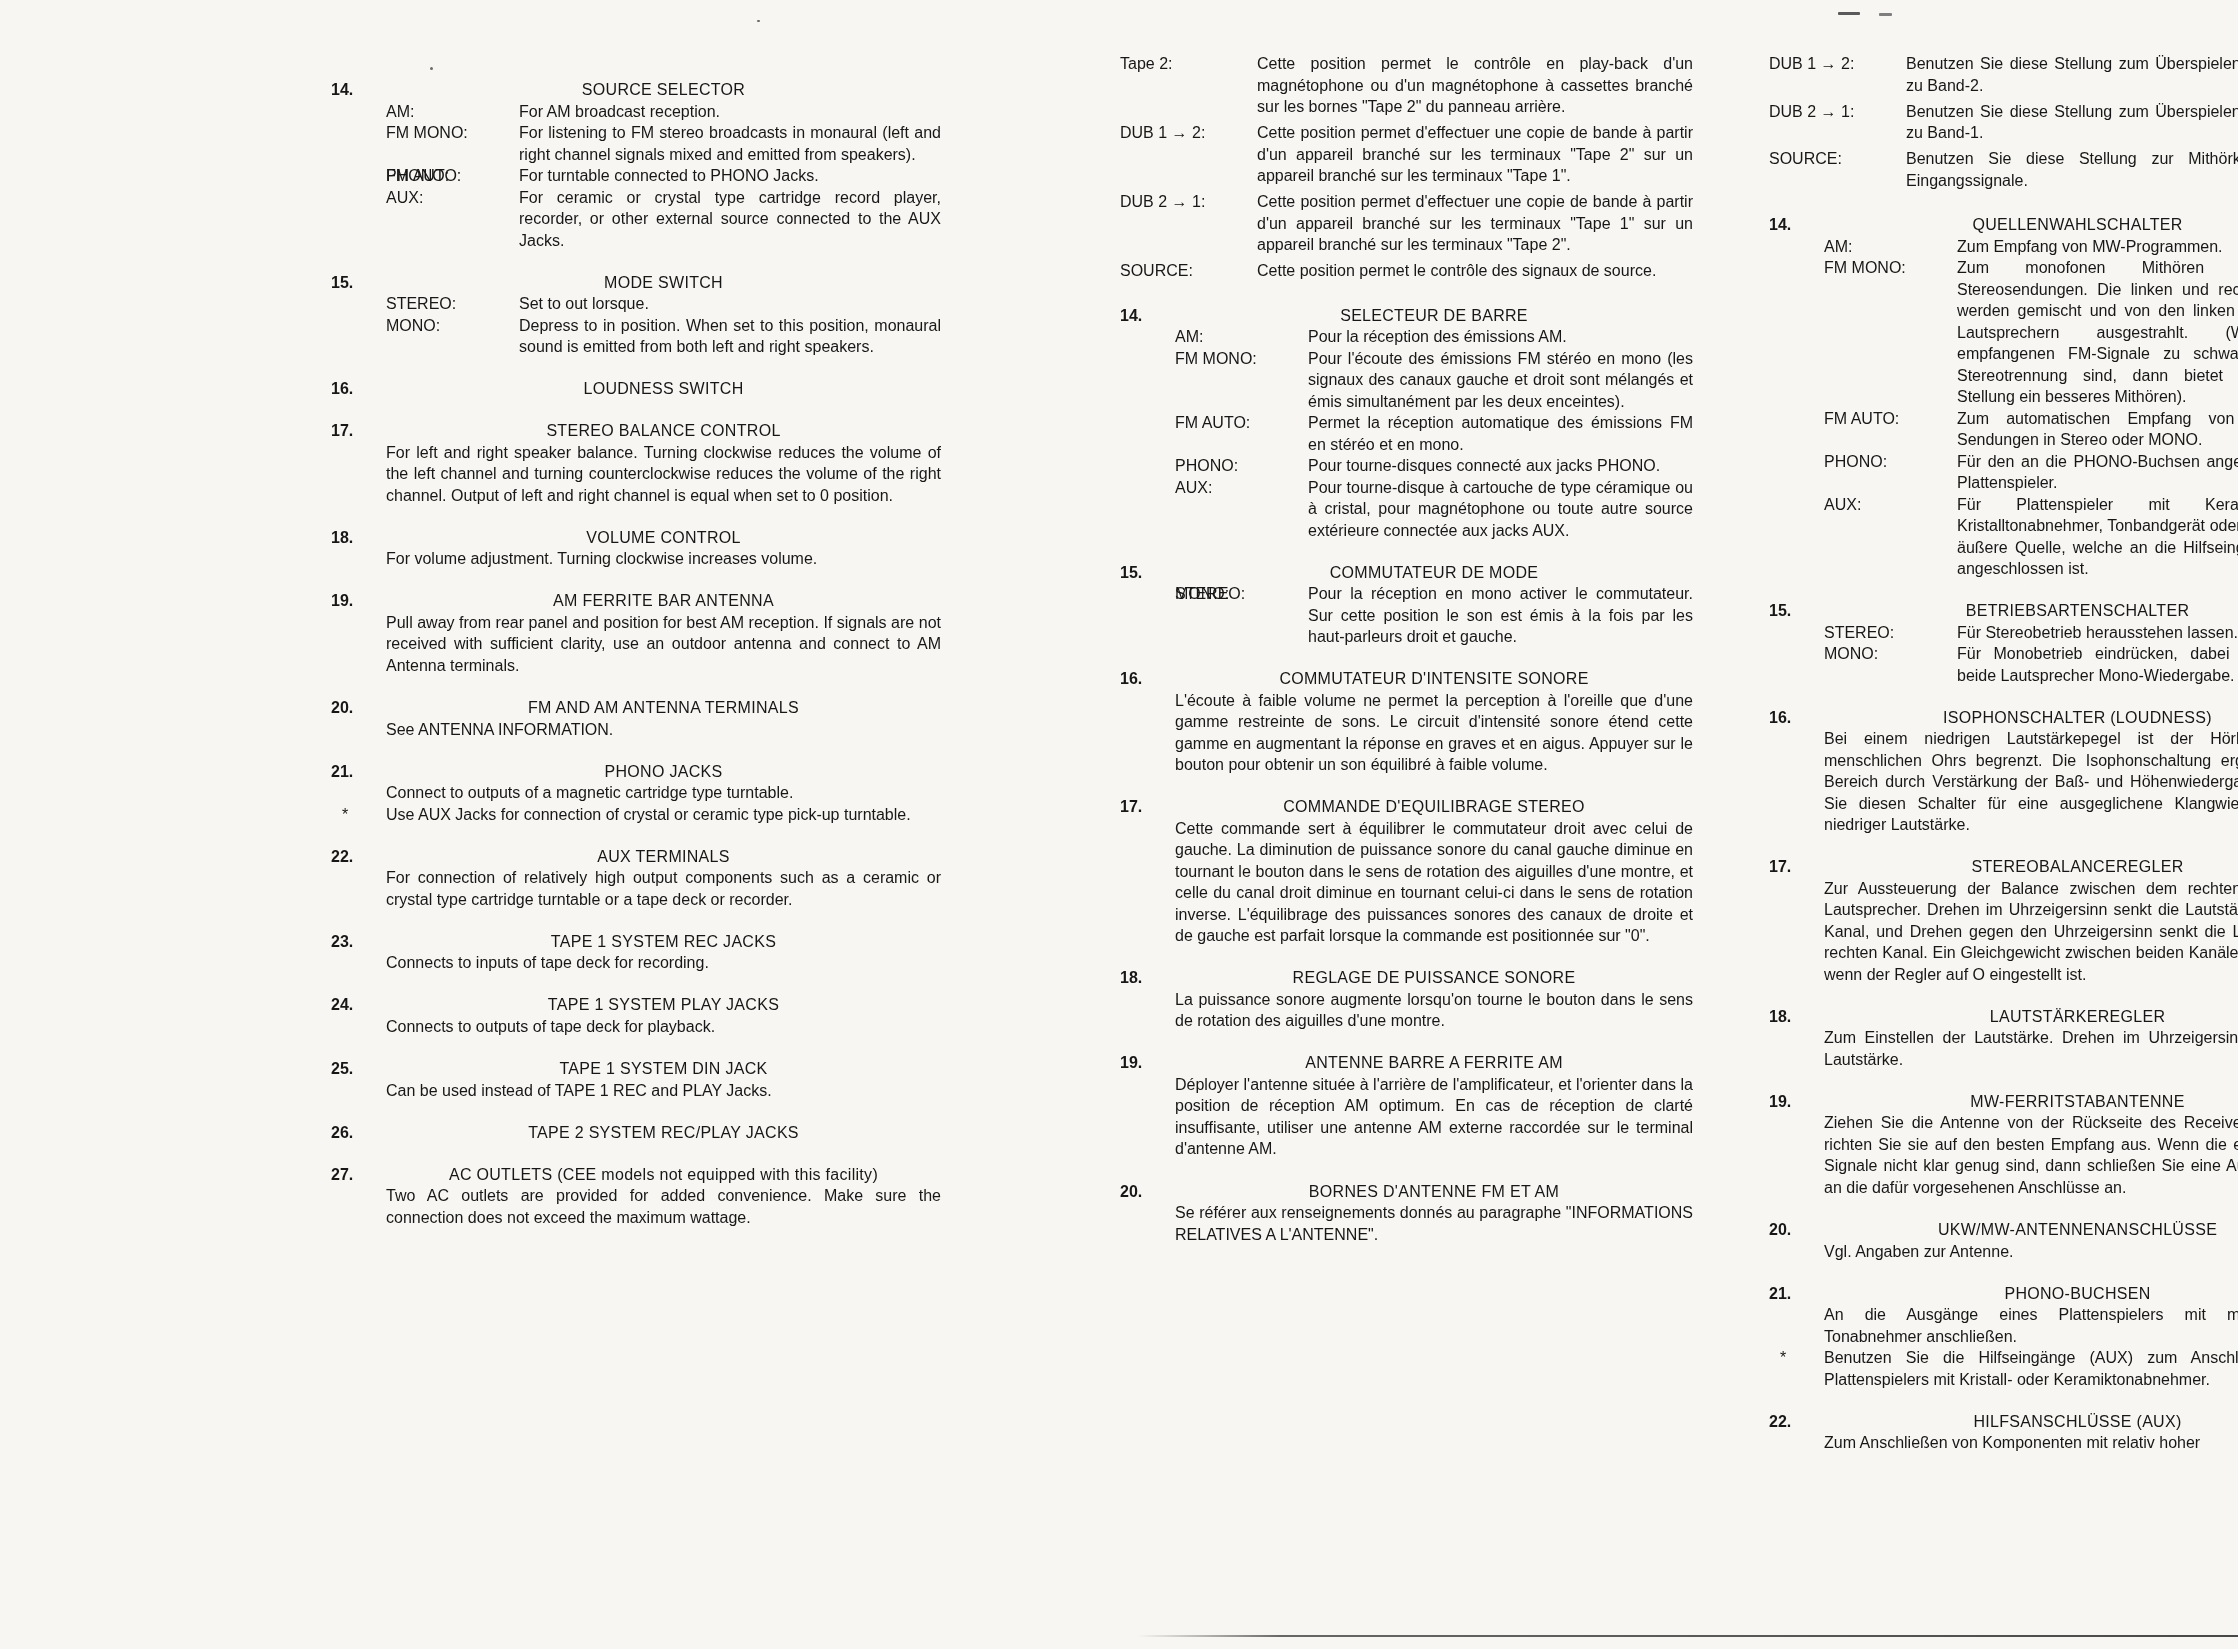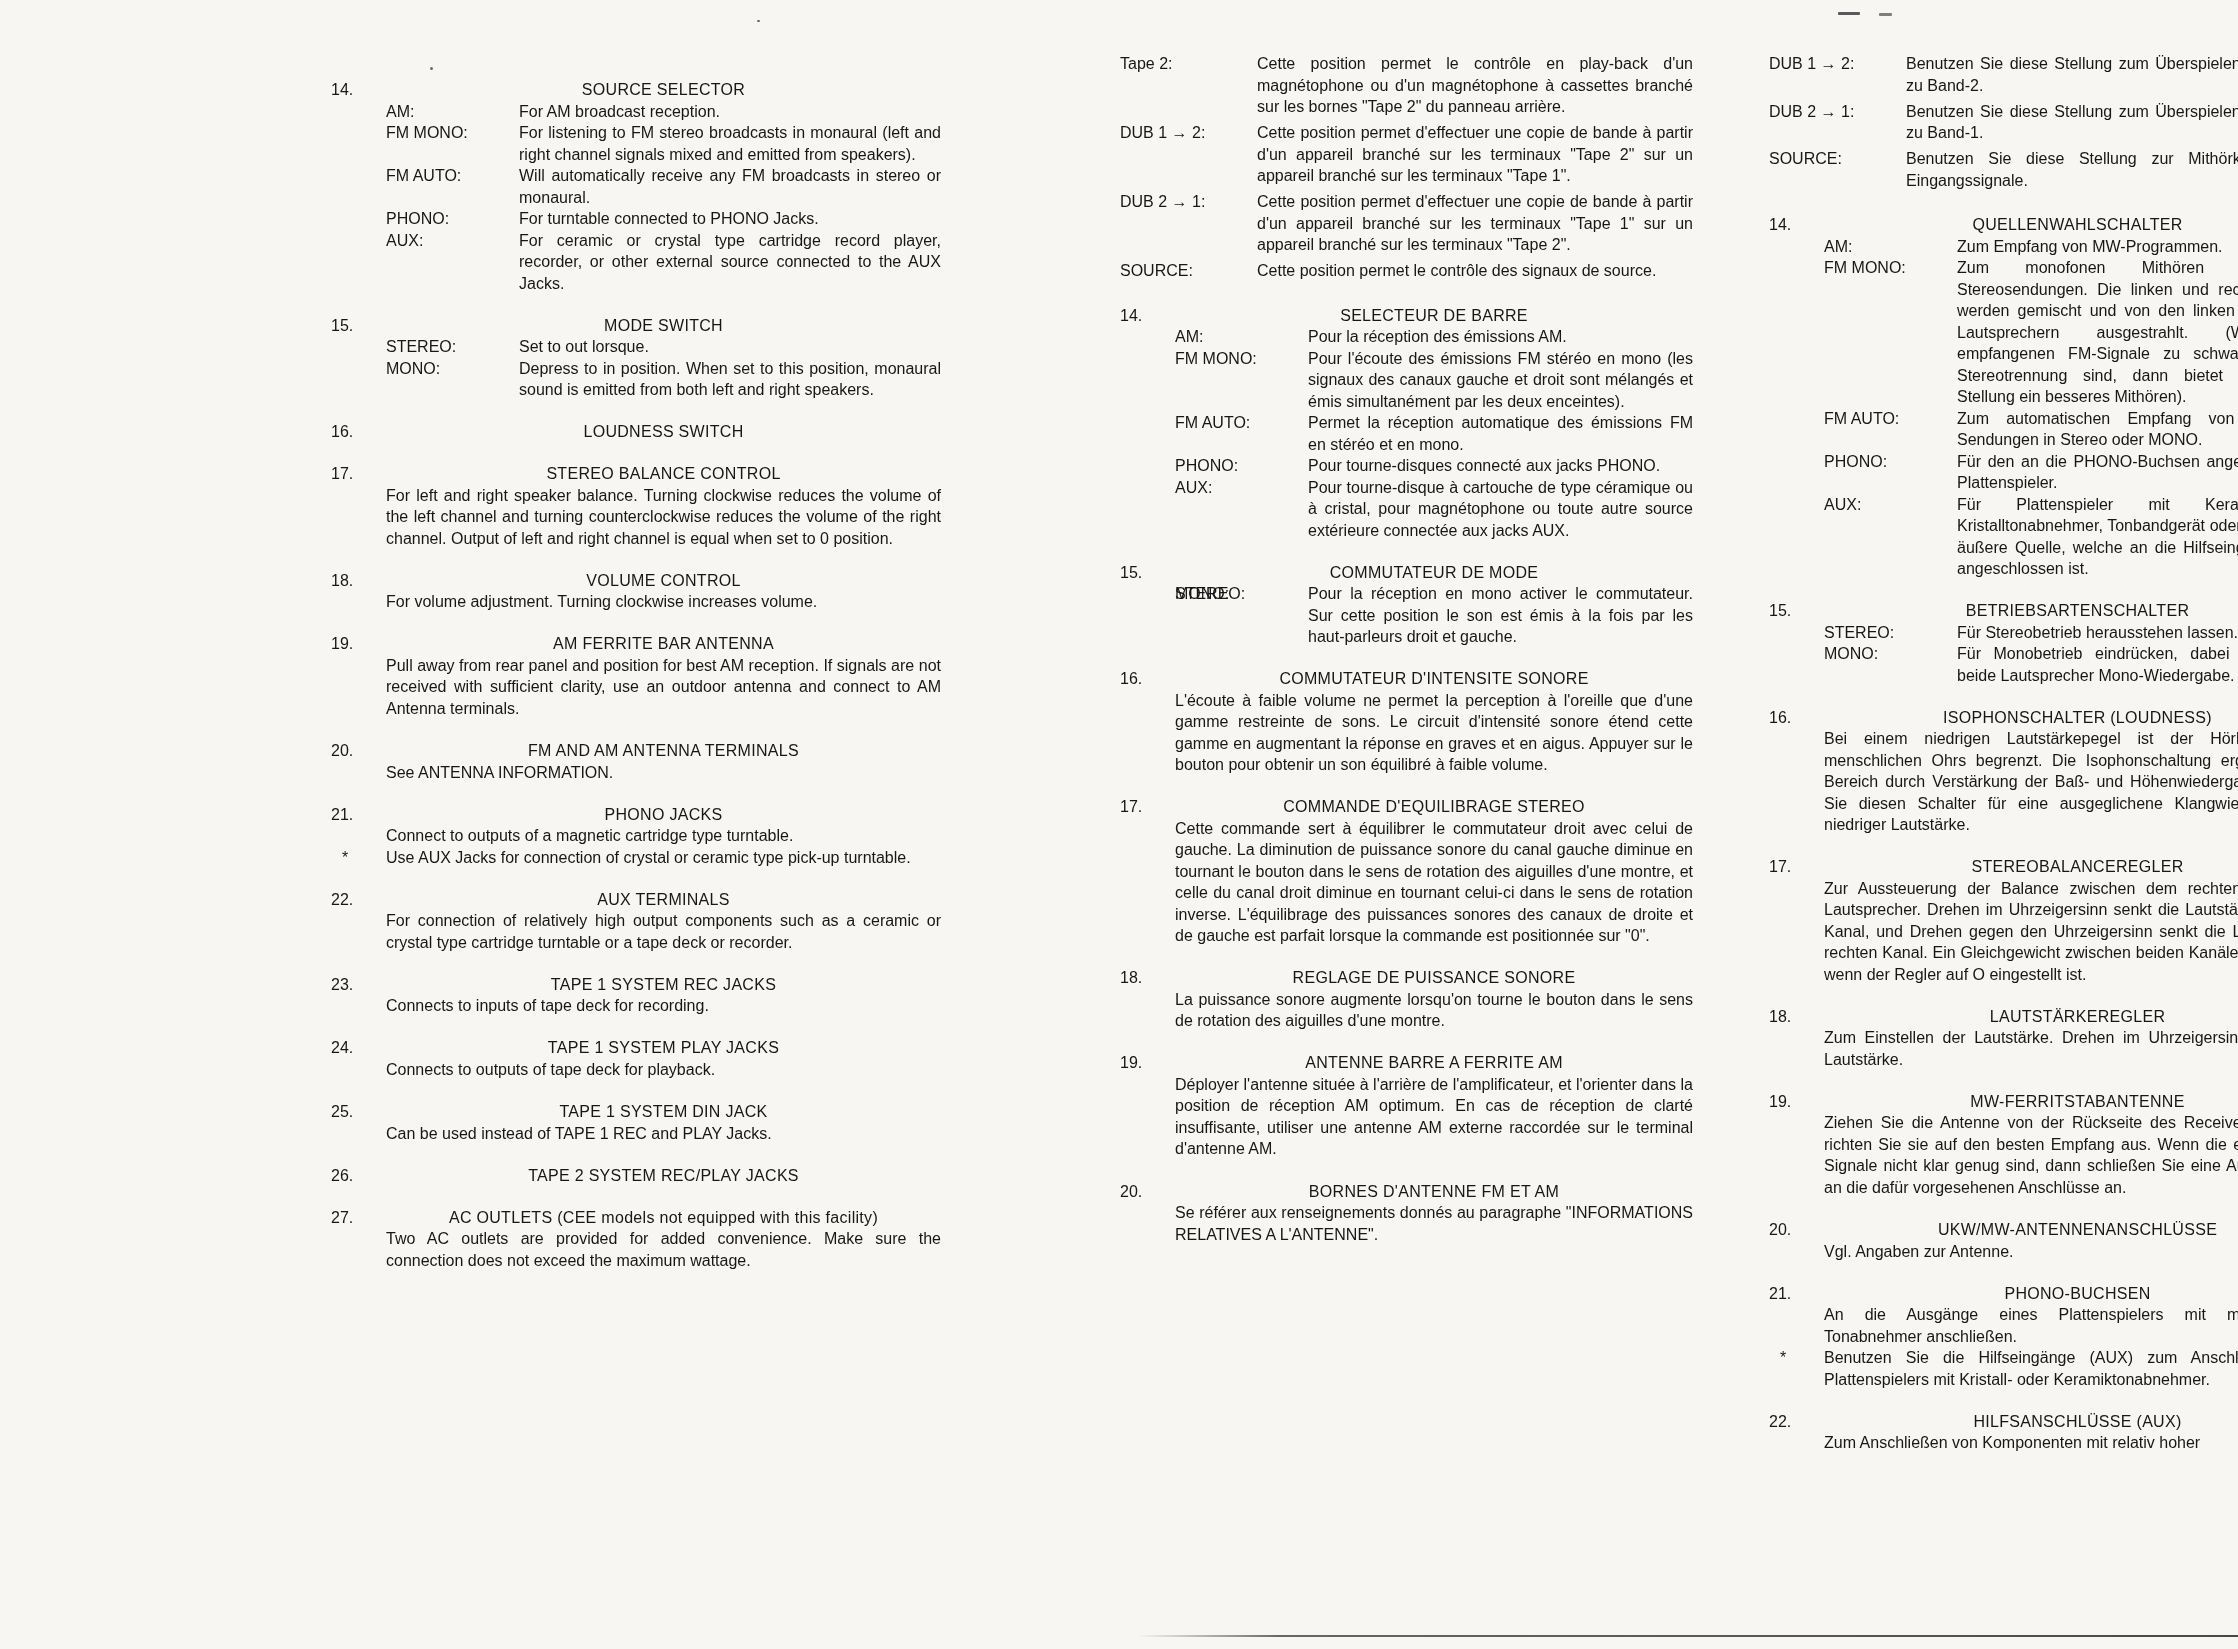--- a/index.html
+++ b/index.html
@@ -18,21 +18,21 @@
   .col { position: absolute; }
   .col-1 { left: 331px;  top: 79px; width: 610px; }
   .col-2 { left: 1120px; top: 53px; width: 573px; }
   .col-3 { left: 1769px; top: 53px; width: 562px; }
 
   .section { position: relative; padding-left: 55px; margin-bottom: 20.6px; }
   .section.cont { padding-left: 0; margin-bottom: 23px; }
 
   .sec-num {
     position: absolute; left: 0; top: 0;
-    font-weight: normal;
+    font-weight: bold;
   }
   .sec-title {
     font-weight: normal;
     letter-spacing: 0.3px;
     text-align: center;
   }
 
   .def { position: relative; padding-left: 133px; text-align: justify; }
   .def .term { position: absolute; left: 0; top: 0; white-space: nowrap; }
   .def .desc { display: block; }
@@ -68,21 +68,20 @@
           <div class="def">
             <span class="term">AM:</span>
             <span class="desc">For AM broadcast reception.</span>
           </div>
           <div class="def">
             <span class="term">FM MONO:</span>
             <span class="desc">For listening to FM stereo broadcasts in monaural (left and right channel signals mixed and emitted from speakers).</span>
           </div>
           <div class="def">
             <span class="term">FM AUTO:</span>
-            <span class="desc">Will automatically receive any FM broadcasts in stereo or monaural.</span>
           </div>
           <div class="def">
             <span class="term">PHONO:</span>
             <span class="desc">For turntable connected to PHONO Jacks.</span>
           </div>
           <div class="def">
             <span class="term">AUX:</span>
             <span class="desc">For ceramic or crystal type cartridge record player, recorder, or other external source connected to the AUX Jacks.</span>
           </div>
         </div>

